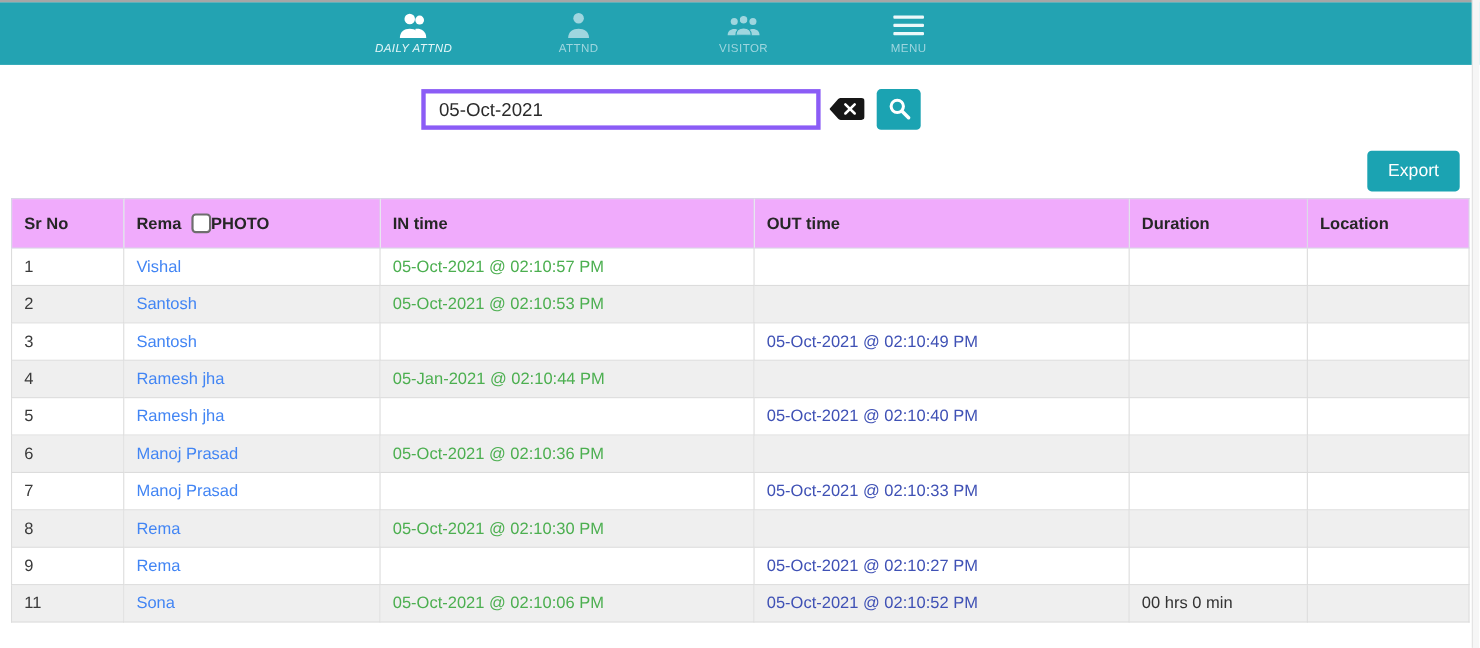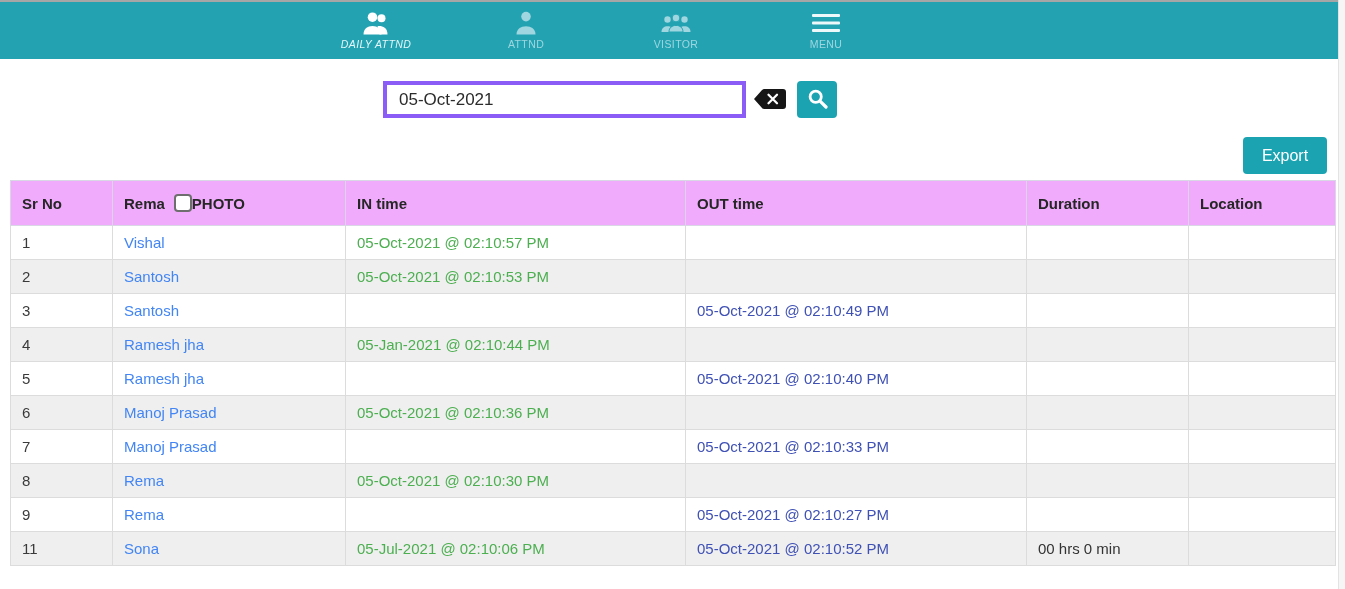--- a/index.html
+++ b/index.html
@@ -219,21 +219,21 @@
     <td class="c-sr">9</td>
     <td class="c-name"><span>Rema</span></td>
     <td class="c-in"></td>
     <td class="c-out">05-Oct-2021 @ 02:10:27 PM</td>
     <td class="c-dur"></td>
     <td class="c-loc"></td>
   </tr>
         <tr>
     <td class="c-sr">11</td>
     <td class="c-name"><span>Sona</span></td>
-    <td class="c-in">05-Jul-2021 @ 02:10:06 PM</td>
+    <td class="c-in">05-Oct-2021 @ 02:10:06 PM</td>
     <td class="c-out">05-Oct-2021 @ 02:10:52 PM</td>
     <td class="c-dur">00 hrs 0 min</td>
     <td class="c-loc"></td>
   </tr>
       </tbody>
   </table>
 
   <div class="scrollbar"></div>
 </div>
 

